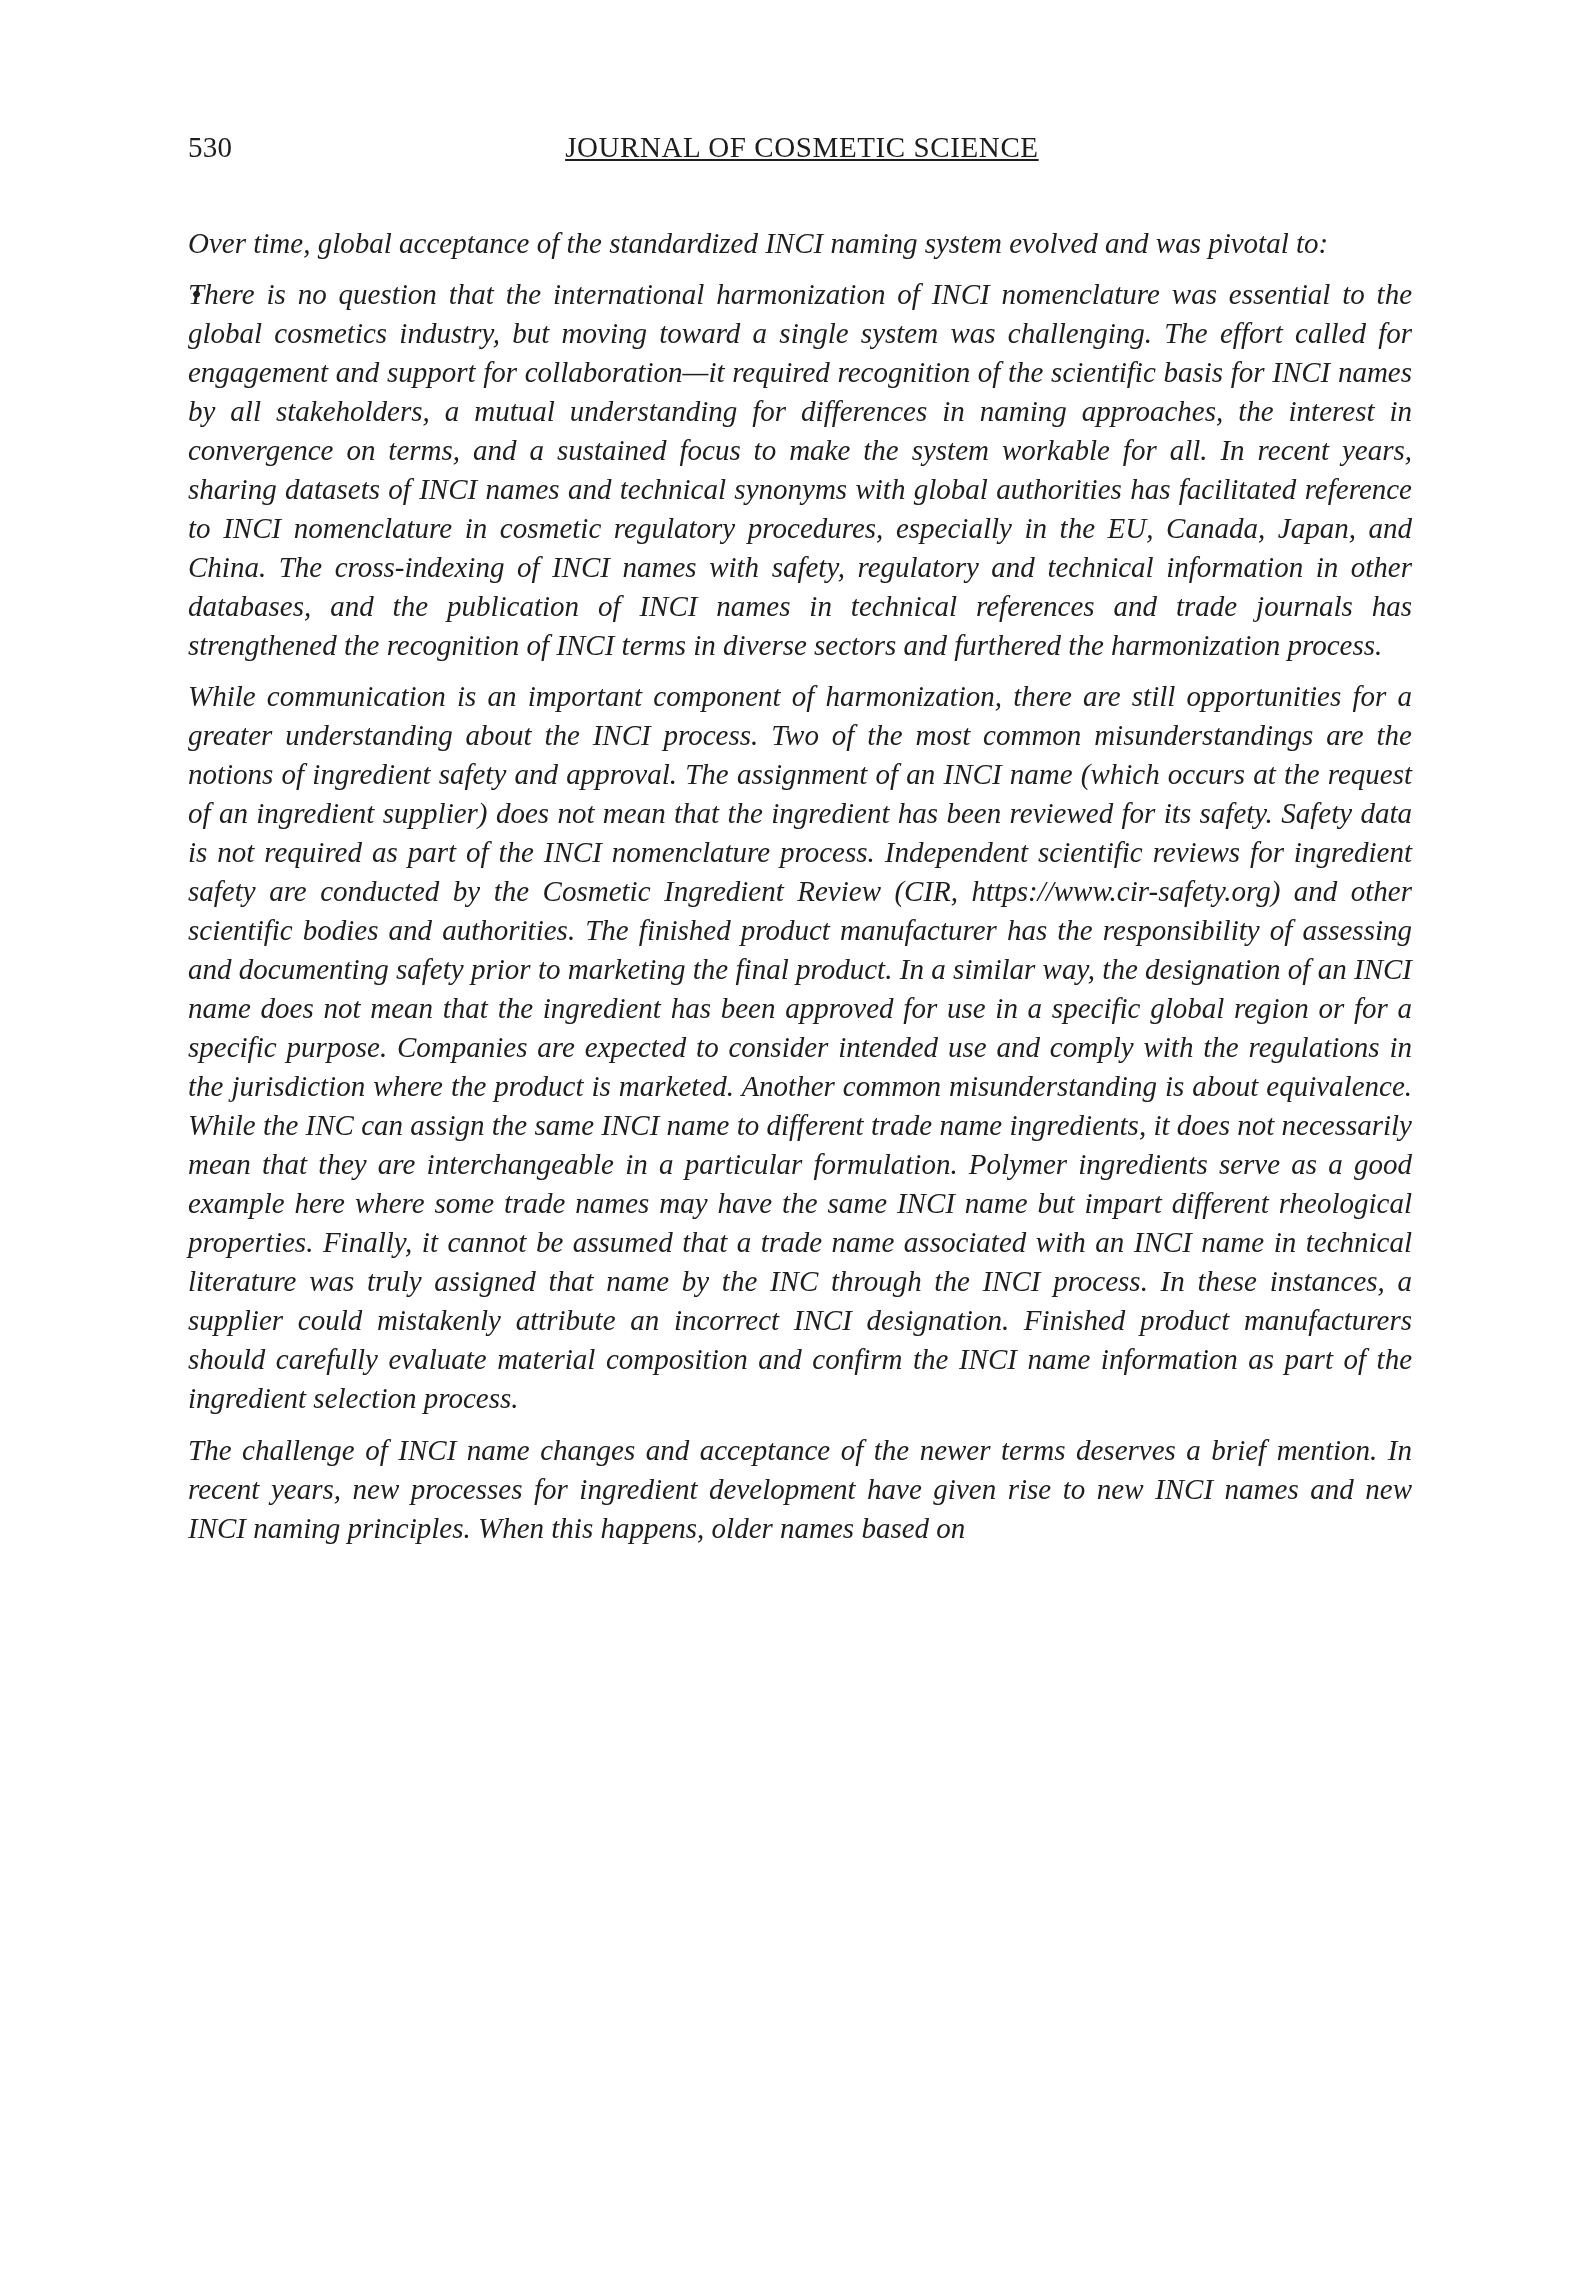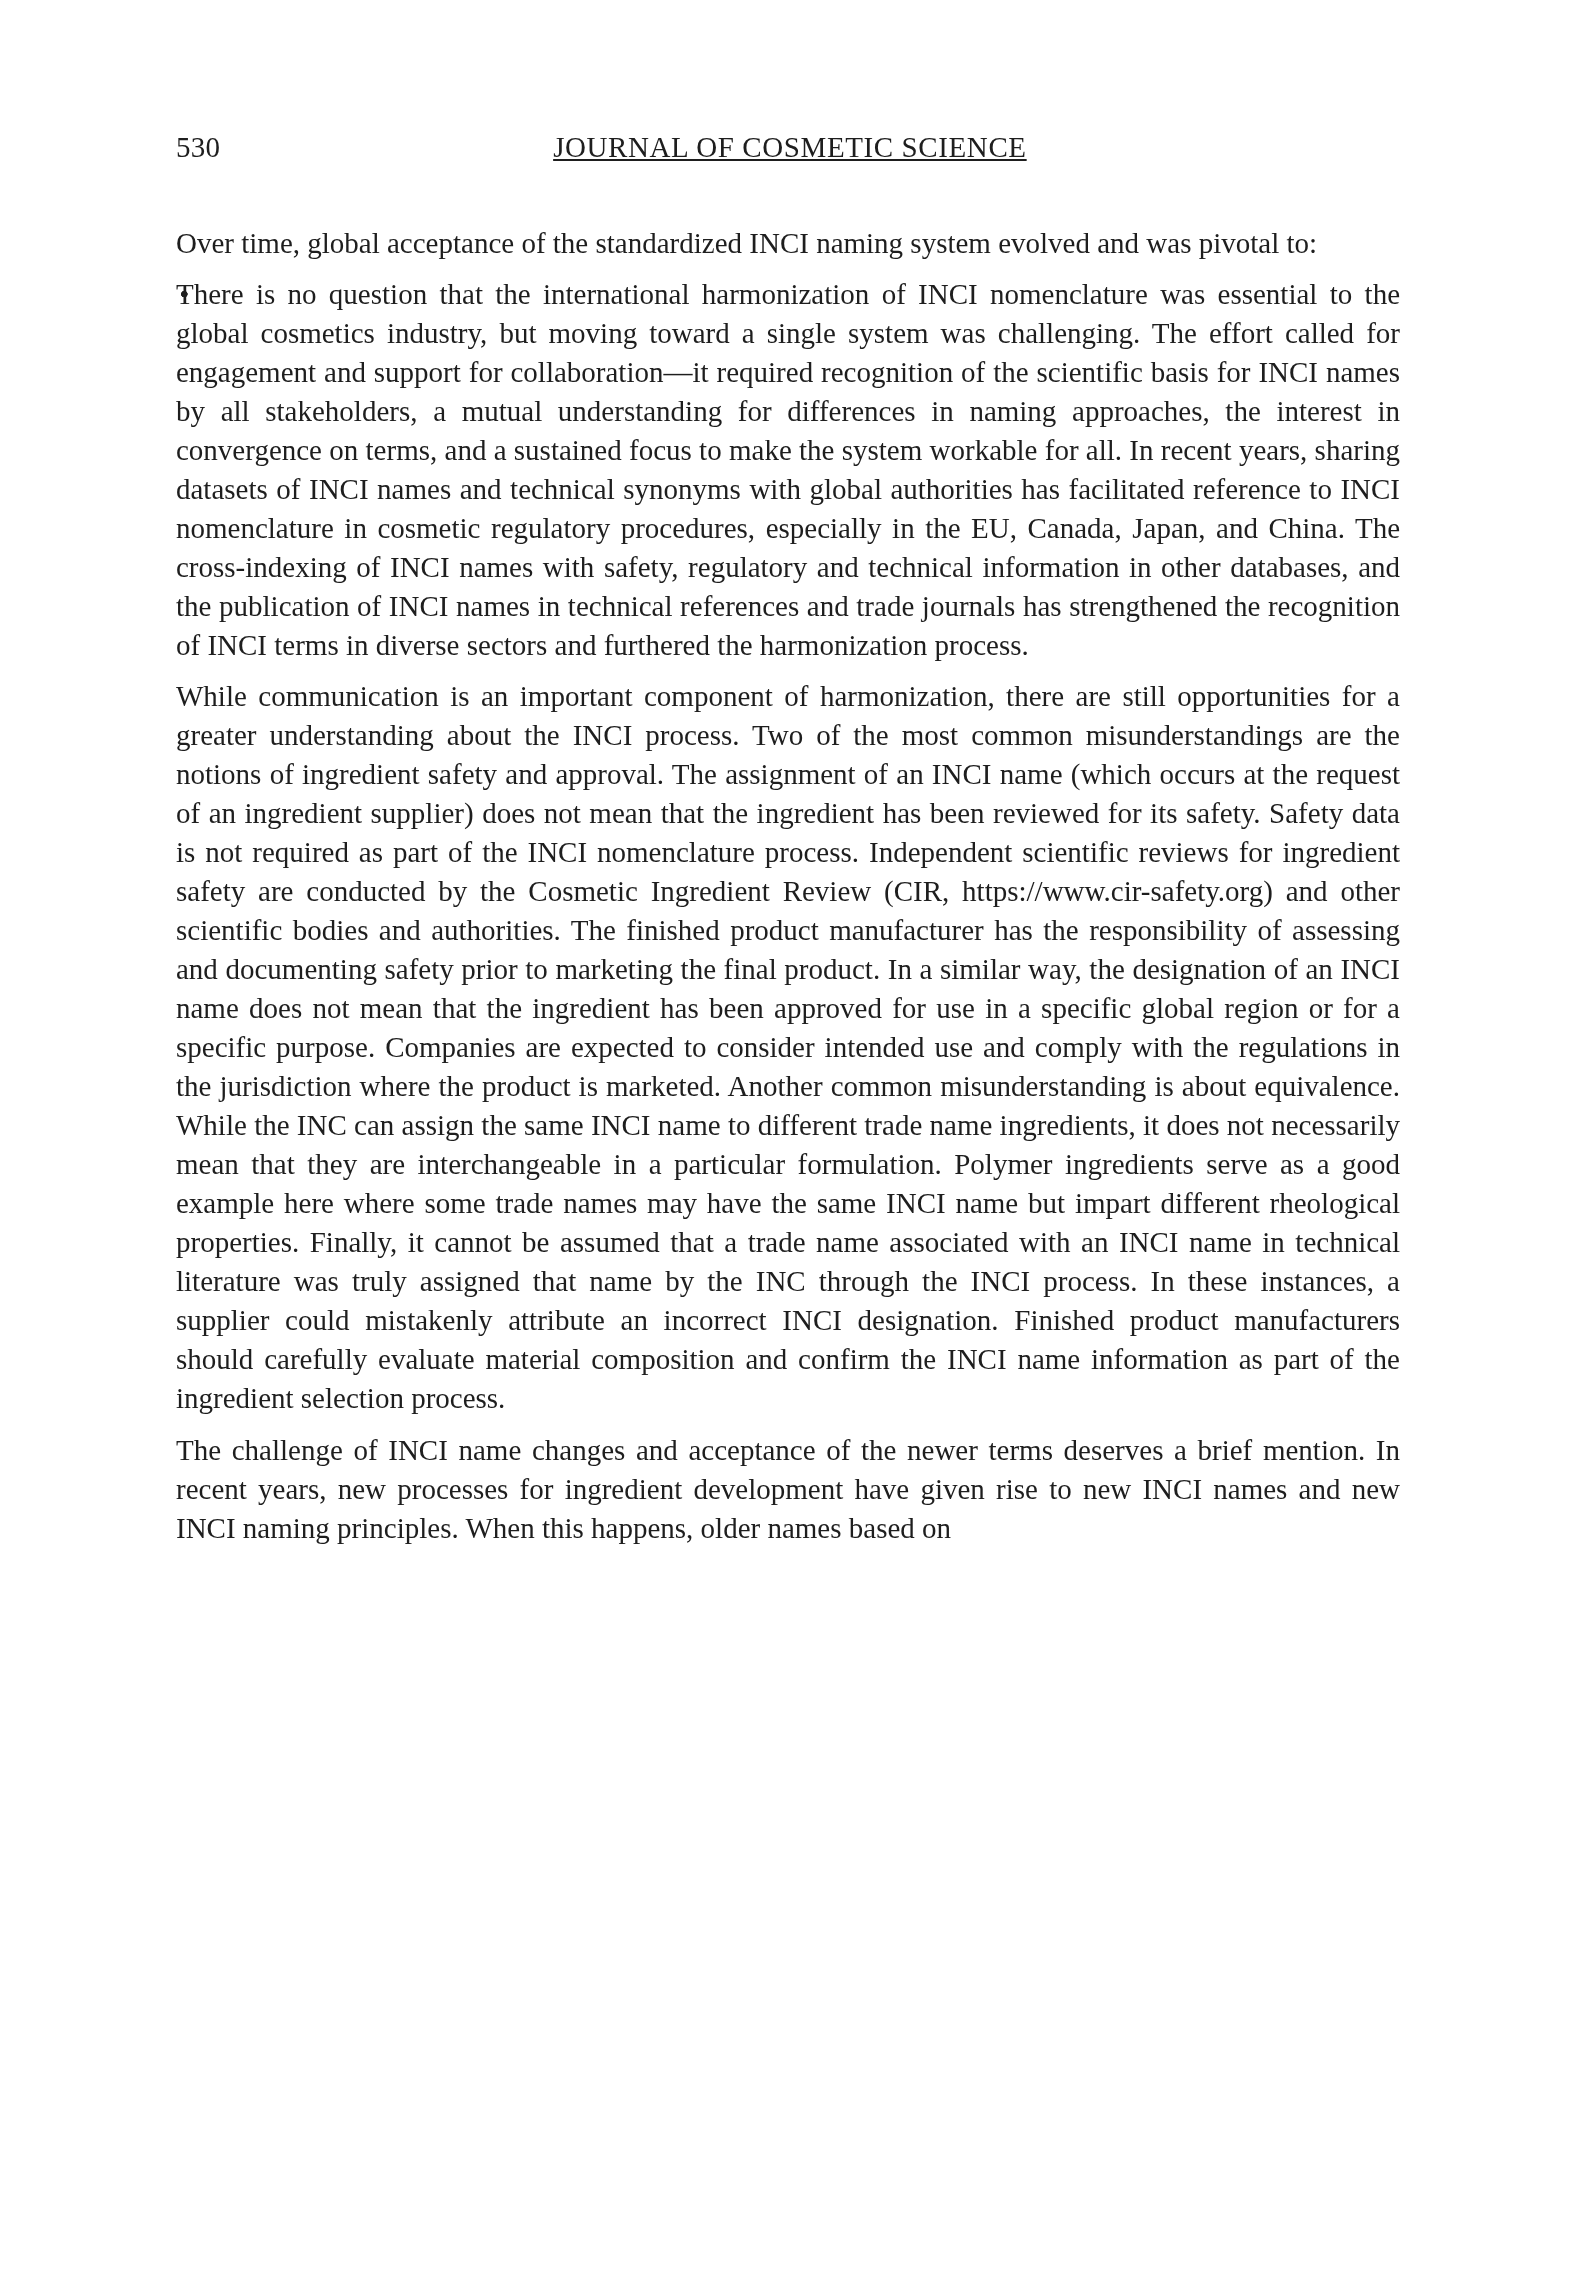--- a/index.html
+++ b/index.html
@@ -10,21 +10,21 @@
     body {
       width: 1589px;
       height: 2295px;
       position: relative;
       overflow: hidden;
       color: #1e1e1e;
       font-family: "Liberation Serif", "DejaVu Serif", serif;
     }
     .page {
       position: absolute;
-      left: 176px;
+      left: 188px;
       top: 127px;
       width: 1224px;
     }
     .running-head {
       position: relative;
       height: 40px;
       font-size: 29px;
       line-height: 40px;
       letter-spacing: 0.2px;
     }
@@ -42,20 +42,21 @@
       padding-left: 3.8px;
       letter-spacing: 0.6px;
       text-decoration: underline;
     }
     .body-text {
       margin-top: 57px;
       font-size: 29px;
       line-height: 39px;
       text-align: justify;
       hyphens: none;
+      font-style: italic;
     }
     .body-text p {
       margin: 0 0 12.2px 0;
     }
     .bullet-list {
       list-style: none;
       margin: 10.4px 0 12.2px 0;
       padding: 0;
     }
     .bullet-list li {

